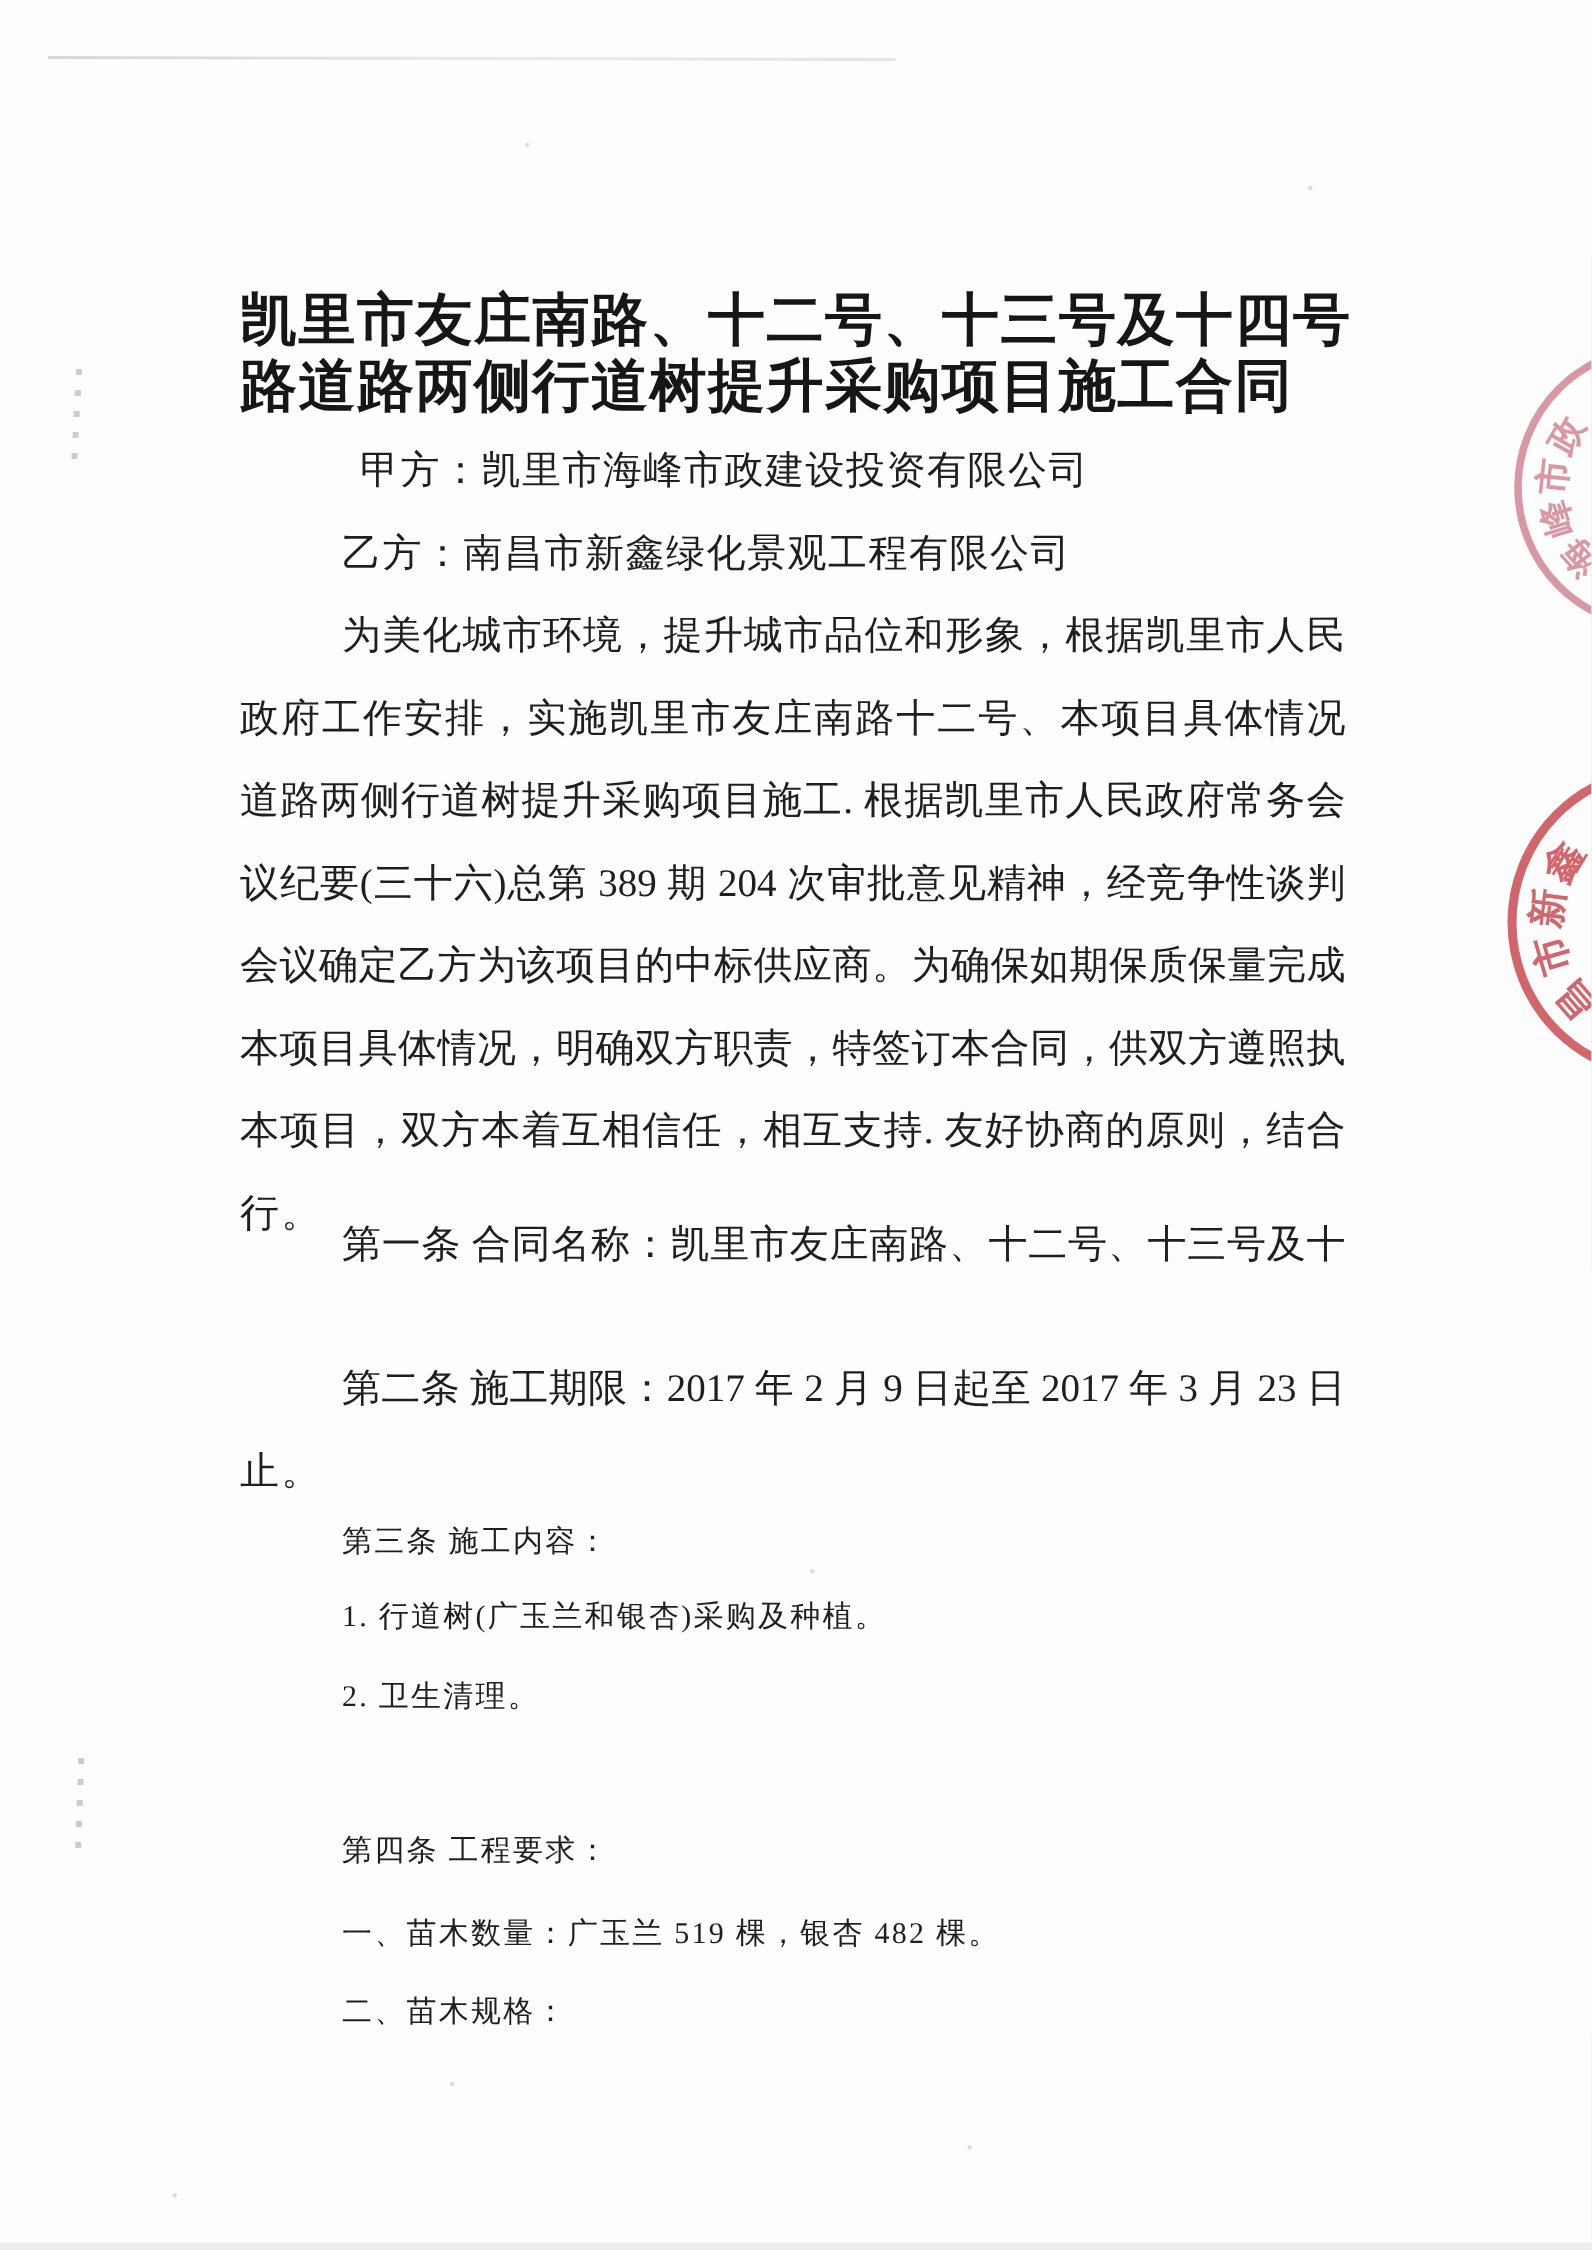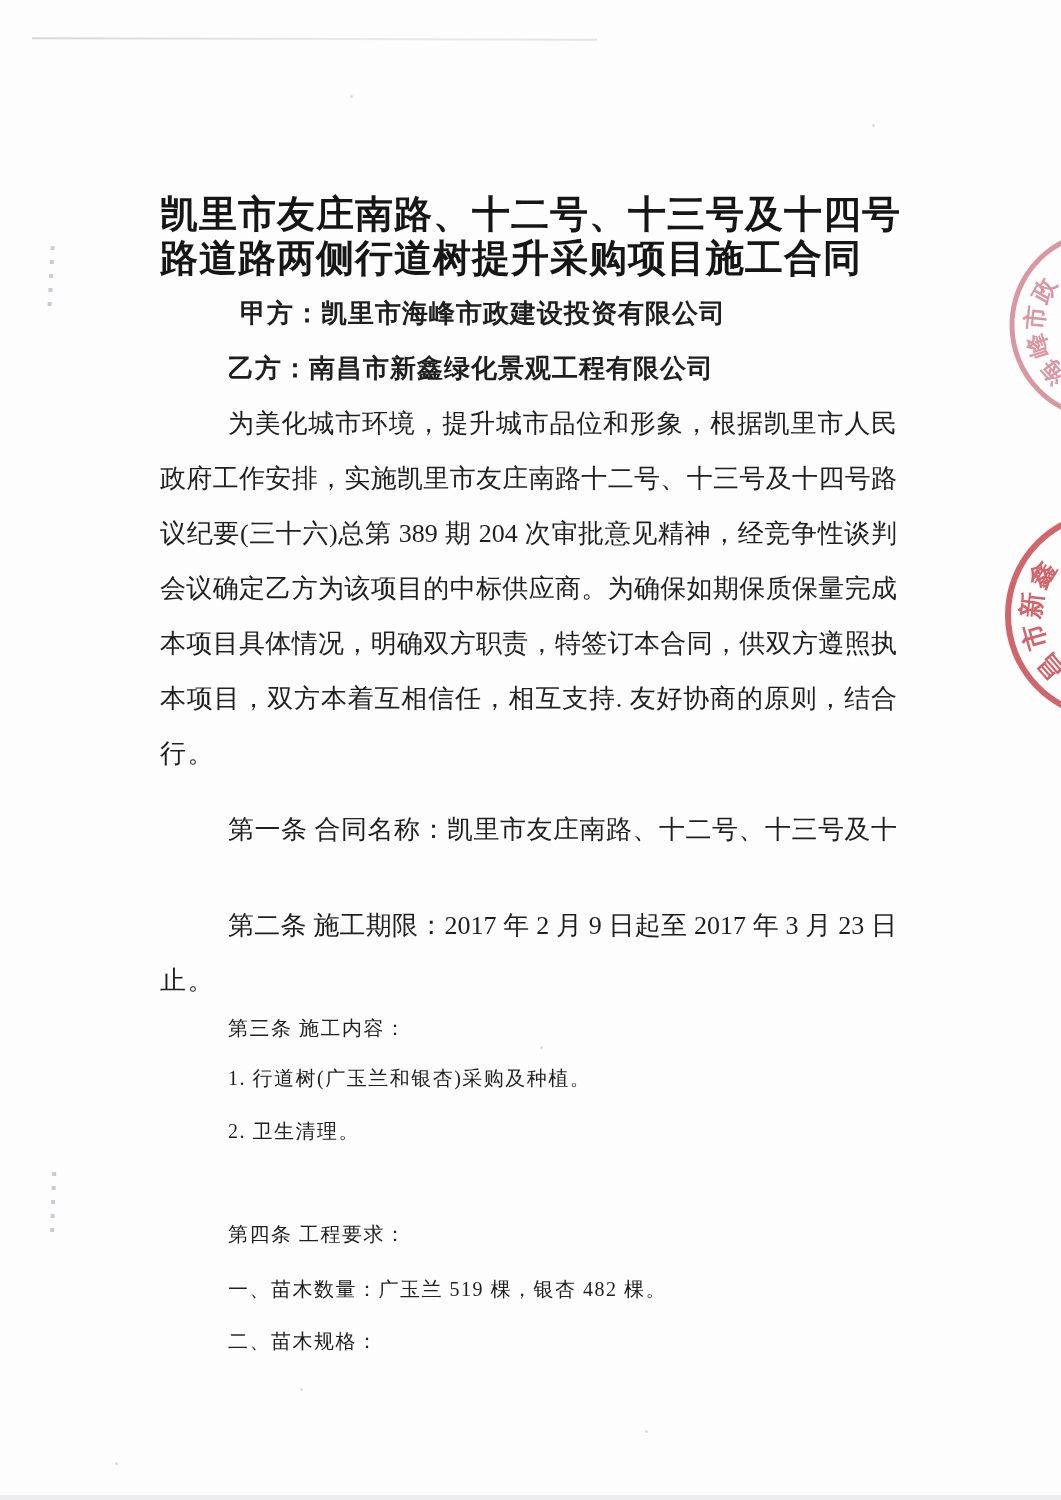--- a/index.html
+++ b/index.html
@@ -28,21 +28,21 @@
   .speck { position:absolute; width:3px; height:3px; border-radius:50%; background:#c7c7d2; opacity:.6; }
   .bottom-edge { position:absolute; left:0; right:0; bottom:0; height:5px; background:#ededef; }
 
   
   .title {
     position:absolute; left:160px; right:140px; top:192px; margin:0;
     font-size:38px; font-weight:bold; line-height:44px; letter-spacing:1px;
     color:#161616;
   }
   .tline { display:block; white-space:nowrap; }
-  .party { position:absolute; left:160px; right:156px; margin:0; font-size:26px; letter-spacing:1px; white-space:nowrap;font-weight:bold; }
+  .party { position:absolute; left:160px; right:156px; margin:0; font-size:26px; letter-spacing:1px; white-space:nowrap; }
   .party-a { top:296px; padding-left:80px; }
   .party-b { top:351px; padding-left:68px; }
   .block { position:absolute; left:160px; right:164px; font-size:26px; }
   .preamble { top:396px; }
   .jline { line-height:55px; text-align:justify; text-align-last:justify; }
   .plain { line-height:55px; letter-spacing:1.5px; }
   .indent { text-indent:68px; }
   .clause-1 { top:810px; }
   .clause-1 .jline, .clause-1 .plain { line-height:40px; }
   .clause-2 { top:898px; }
@@ -84,21 +84,22 @@
   <h1 class="title">
     <span class="tline">凯里市友庄南路、十二号、十三号及十四号</span>
     <span class="tline">路道路两侧行道树提升采购项目施工合同</span>
   </h1>
 
   <p class="party party-a">甲方：凯里市海峰市政建设投资有限公司</p>
   <p class="party party-b">乙方：南昌市新鑫绿化景观工程有限公司</p>
 
   <div class="block preamble">
     <div class="jline indent">为美化城市环境，提升城市品位和形象，根据凯里市人民</div>
-    <div class="jline">政府工作安排，实施凯里市友庄南路十二号、十三号及十四号路</div>
+    <div class="jline">政府工作安排，实施凯里市友庄南路十二号、本项目具体情况</div>
+    <div class="jline">道路两侧行道树提升采购项目施工. 根据凯里市人民政府常务会</div>
     <div class="jline">议纪要(三十六)总第 389 期 204 次审批意见精神，经竞争性谈判</div>
     <div class="jline">会议确定乙方为该项目的中标供应商。为确保如期保质保量完成</div>
     <div class="jline">本项目具体情况，明确双方职责，特签订本合同，供双方遵照执</div>
     <div class="jline">本项目，双方本着互相信任，相互支持. 友好协商的原则，结合</div>
     <div class="plain">行。</div>
   </div>
 
   <div class="block clause-1">
     <div class="jline indent">第一条 合同名称：凯里市友庄南路、十二号、十三号及十</div>
   </div>

